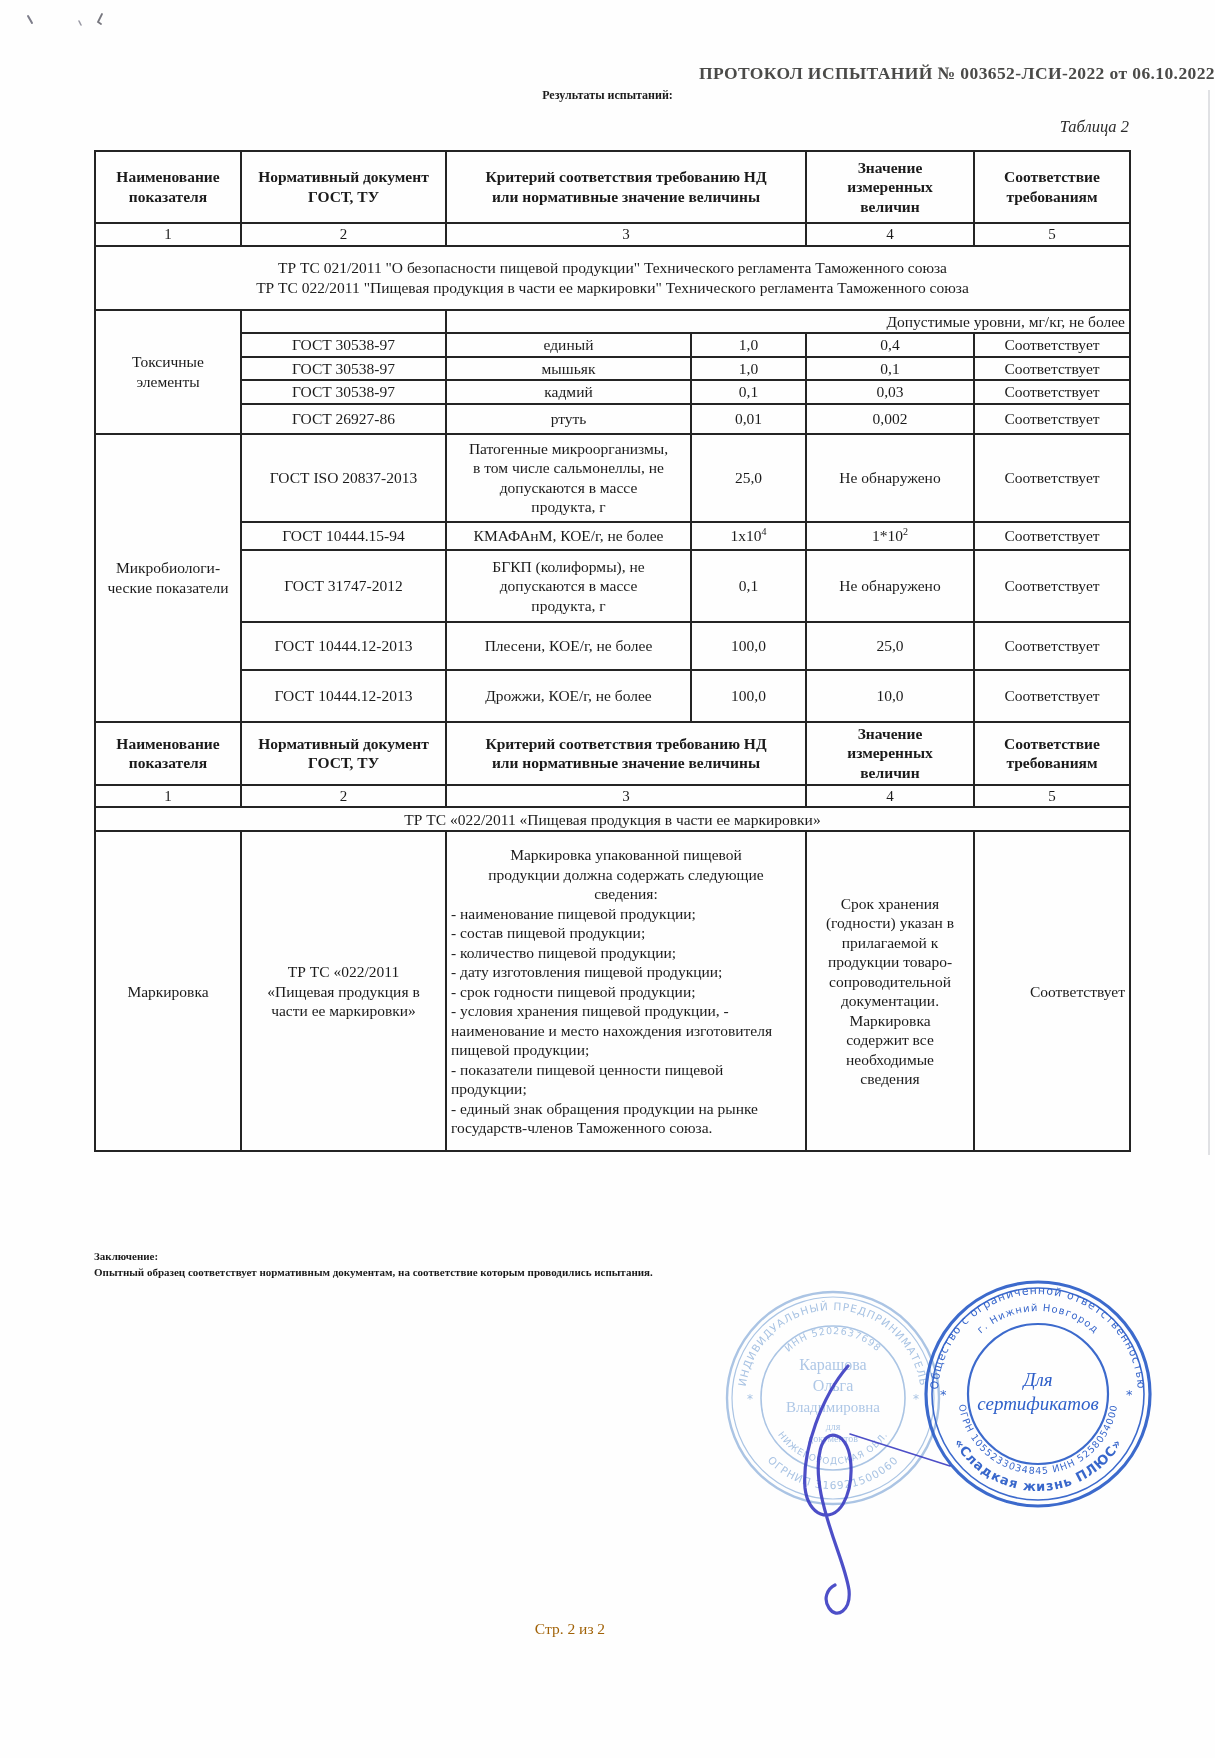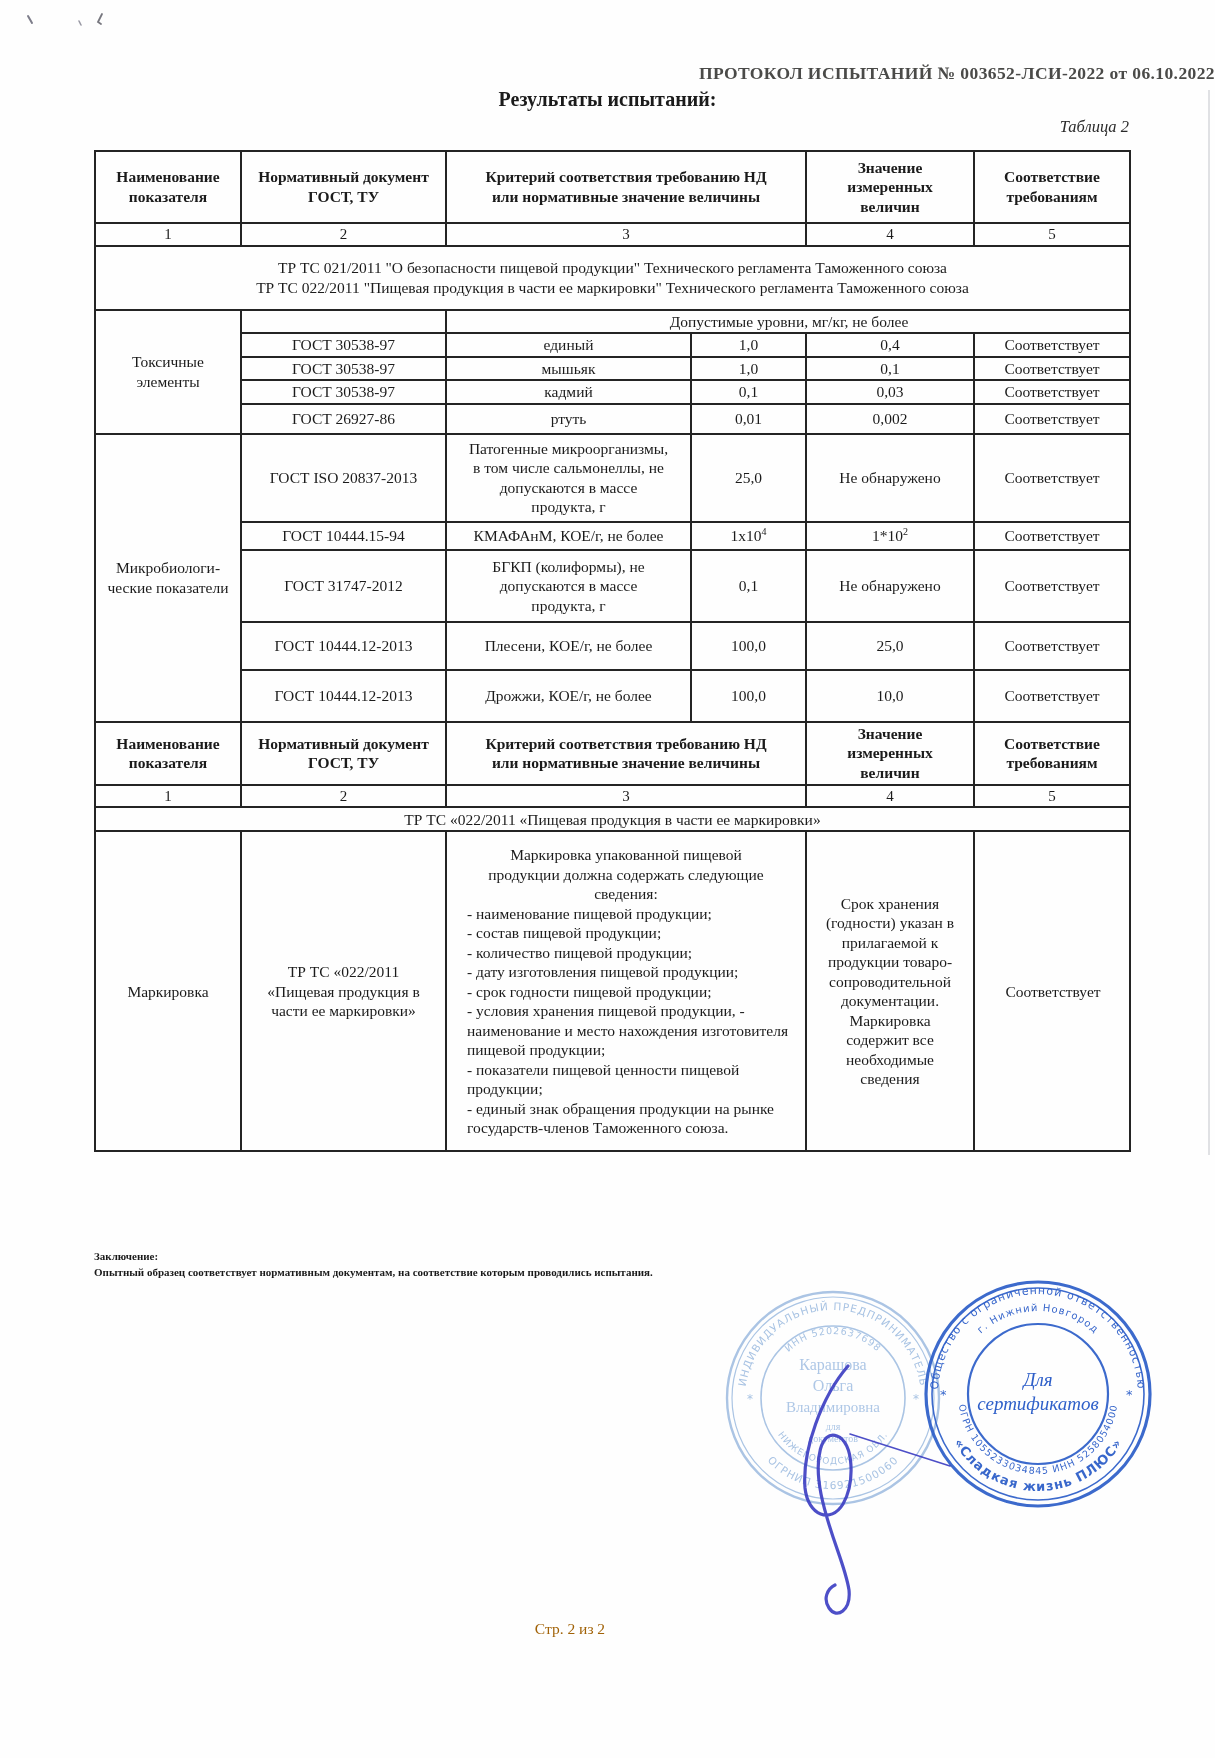--- a/index.html
+++ b/index.html
@@ -3,37 +3,37 @@
 <meta charset="utf-8">
 <style>
   html,body{margin:0;padding:0;}
   body{
     width:1215px;height:1758px;position:relative;background:#fefefe;
     font-family:"Liberation Serif","DejaVu Serif",serif;color:#1d1d1d;overflow:hidden;
   }
   .page-title{position:absolute;top:63px;left:0;width:1215px;text-align:right;
     font-size:17.5px;font-weight:bold;color:#4a4a48;letter-spacing:.4px;}
   .page-subtitle{position:absolute;top:88px;left:0;width:1215px;text-align:center;
-    font-size:20px;font-weight:bold;color:#1b1b1b;}
+    font-size:12px;font-weight:bold;color:#1b1b1b;}
   .table-caption{position:absolute;top:117px;left:94px;width:1035px;text-align:right;
     font-size:16.5px;font-style:italic;color:#2a2a2a;}
   table.results{position:absolute;left:94px;top:150px;width:1035px;
     border-collapse:collapse;table-layout:fixed;}
   table.results td{
     border:2px solid #222;9;border-color:#242424;
     text-align:center;vertical-align:middle;
     font-size:15.5px;line-height:1.26;padding:1px 4px;color:#1b1b1b;
   }
   table.results td.hdr{font-weight:bold;}
   table.results td.num{font-size:15px;}
   table.results td.scope{font-weight:normal;}
-  table.results td.left{text-align:center;padding-left:6px;}
+  table.results td.left{text-align:right;padding-left:6px;}
   table.results sup{font-size:10px;line-height:0;}
   .crit-intro{text-align:center;}
-  .crit-item{text-align:left;margin-left:16px;}
+  .crit-item{text-align:left;}
   .conclusion{position:absolute;left:94px;top:1249px;width:1060px;
     font-size:11px;font-weight:bold;color:#1a1a1a;line-height:1.45;}
   .page-footer{position:absolute;top:1620px;left:0;width:1140px;text-align:center;
     font-size:15.5px;color:#a16207;}
   .edge-shadow{position:absolute;left:1208px;top:90px;width:2px;height:1065px;
     background:#c7c9ce;opacity:.55;}
   .overlay{position:absolute;left:620px;top:1258px;width:590px;height:460px;pointer-events:none;}
   .specks{position:absolute;left:0;top:0;width:200px;height:50px;}
 </style>
 </head>

